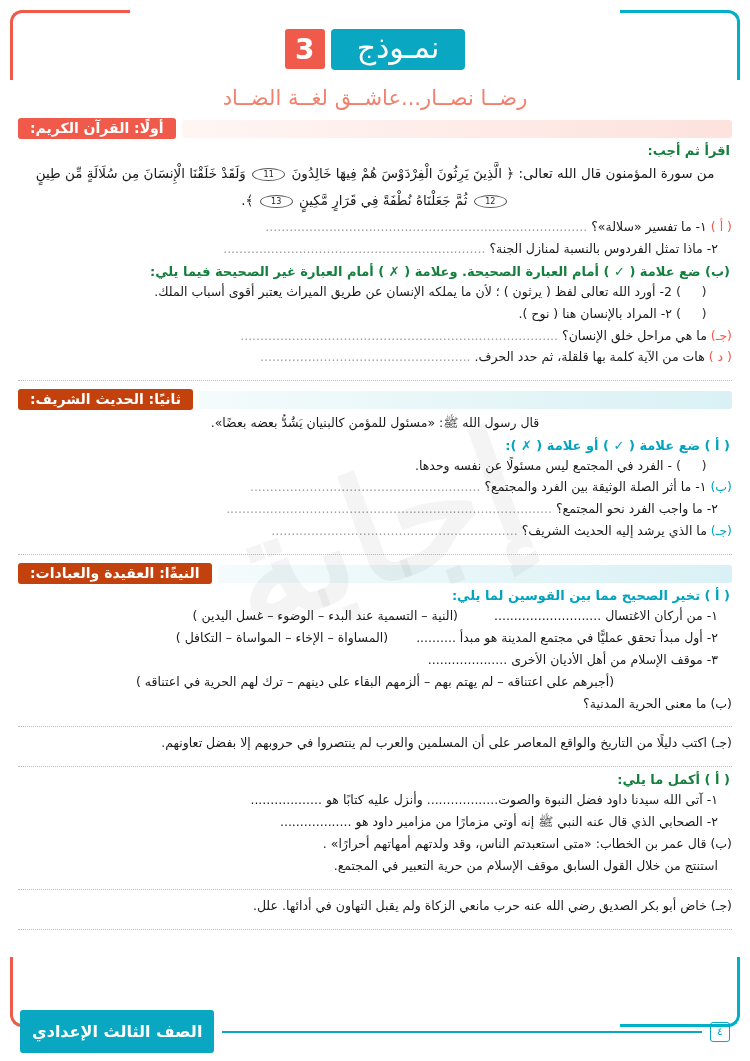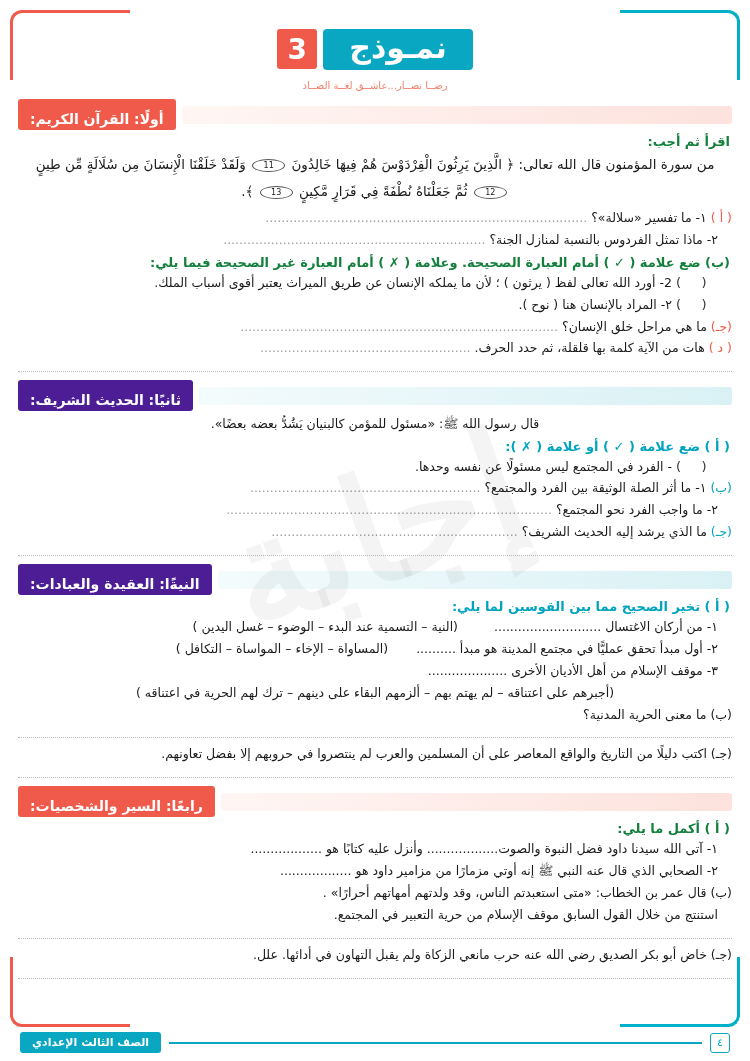--- a/index.html
+++ b/index.html
@@ -40,50 +40,50 @@
   }
   .title-band {
     position:absolute; left:120px; right:120px; top:18px; height:22px;
     background:#ffffff;
   }
   .title-ribbon {
     position:relative; display:flex; align-items:center; gap:6px;
     direction:rtl;
   }
   .title-text {
-    background:#0aa7c2; color:#ffffff; font-size:30px; font-weight:bold;
+    background:#0aa7c2; color:#ffffff; font-size:30px; font-weight:normal;
     padding:2px 26px 6px 26px; border-radius:4px;
     letter-spacing:2px; line-height:1.1;
     font-family:"DejaVu Sans", sans-serif;
   }
   .title-num {
     background:#f05a4a; color:#ffffff; font-size:28px; font-weight:bold;
     width:40px; height:40px; display:flex; align-items:center; justify-content:center;
     border-radius:3px;
   }
   .subtitle {
-    text-align:center; color:#f2806e; font-size:10px; margin-top:2px;
+    text-align:center; color:#f2806e; font-size:21px; margin-top:8px;
     letter-spacing:1px;
   }
 
   
   .sec-head {
     margin-top:8px; margin-bottom:2px;
     display:flex; align-items:stretch;
   }
   .sec-head .bar {
     flex:1; height:18px; align-self:center;
     background:linear-gradient(to left,#fde2dd,#fff6f4);
     border-radius:3px; margin-left:6px;
   }
   .sec-head .label {
     background:#f05a4a; color:#fff; font-weight:bold; font-size:14px;
-    padding:12px 12px 3px 12px; border-radius:3px; white-space:nowrap;
-  }
-  .sec-head.teal .label { background:#4c1d95; }
+    padding:2px 12px 3px 12px; border-radius:3px; white-space:nowrap;
+  }
+  .sec-head.teal .label { background:#c2410c; }
   .sec-head.teal .bar { background:linear-gradient(to left,#d9f1f5,#f4fbfc); }
 
   .sub-head {
     color:#15803d; font-weight:bold; font-size:13px; margin:4px 2px 2px 2px;
     text-align:right;
   }
   .sub-head.teal { color:#00a4bf; }
 
   
   .line { font-size:12.5px; line-height:1.7; text-align:right; margin:1px 0; }
@@ -107,22 +107,22 @@
 
   .indent { padding-right:14px; }
 
   
   .footer {
     position:absolute; left:0; right:0; bottom:8px;
     display:flex; align-items:center; gap:8px; padding:0 20px;
   }
   .footer .rule { flex:1; height:2px; background:#0aa7c2; }
   .footer .label {
-    background:#0aa7c2; color:#fff; font-weight:bold; font-size:11px;
-    padding:4px 12px; border-radius:3px;
+    background:#0aa7c2; color:#fff; font-weight:bold; font-size:16px;
+    padding:12px 12px; border-radius:3px;
   }
   .footer .pg {
     border:1px solid #0aa7c2; color:#0aa7c2; font-size:11px;
     width:20px; height:20px; display:flex; align-items:center; justify-content:center;
     border-radius:3px;
   }
 </style>
 </head>
 <body>
 
@@ -248,24 +248,20 @@
 
   <div class="q">
     <span class="marker teal"></span>
     <span>(ب) ما معنى الحرية المدنية؟</span>
   </div>
   <div class="dotline"></div>
 
   <div class="q">(جـ) اكتب دليلًا من التاريخ والواقع المعاصر على أن المسلمين والعرب لم ينتصروا في حروبهم إلا بفضل تعاونهم.</div>
   <div class="dotline"></div>
 
-  <div class="sec-head">
-    <div class="bar"></div>
-    <div class="label">رابعًا: السير والشخصيات:</div>
-  </div>
 
   <div class="sub-head">( أ ) أكمل ما يلي:</div>
 
   <div class="q indent">١- آتى الله سيدنا داود فضل النبوة والصوت.................. وأنزل عليه كتابًا هو ..................</div>
   <div class="q indent">٢- الصحابي الذي قال عنه النبي ﷺ إنه أوتي مزمارًا من مزامير داود هو ..................</div>
 
   <div class="q">(ب) قال عمر بن الخطاب: «متى استعبدتم الناس، وقد ولدتهم أمهاتهم أحرارًا» .</div>
   <div class="q indent">استنتج من خلال القول السابق موقف الإسلام من حرية التعبير في المجتمع.</div>
   <div class="dotline"></div>
 

